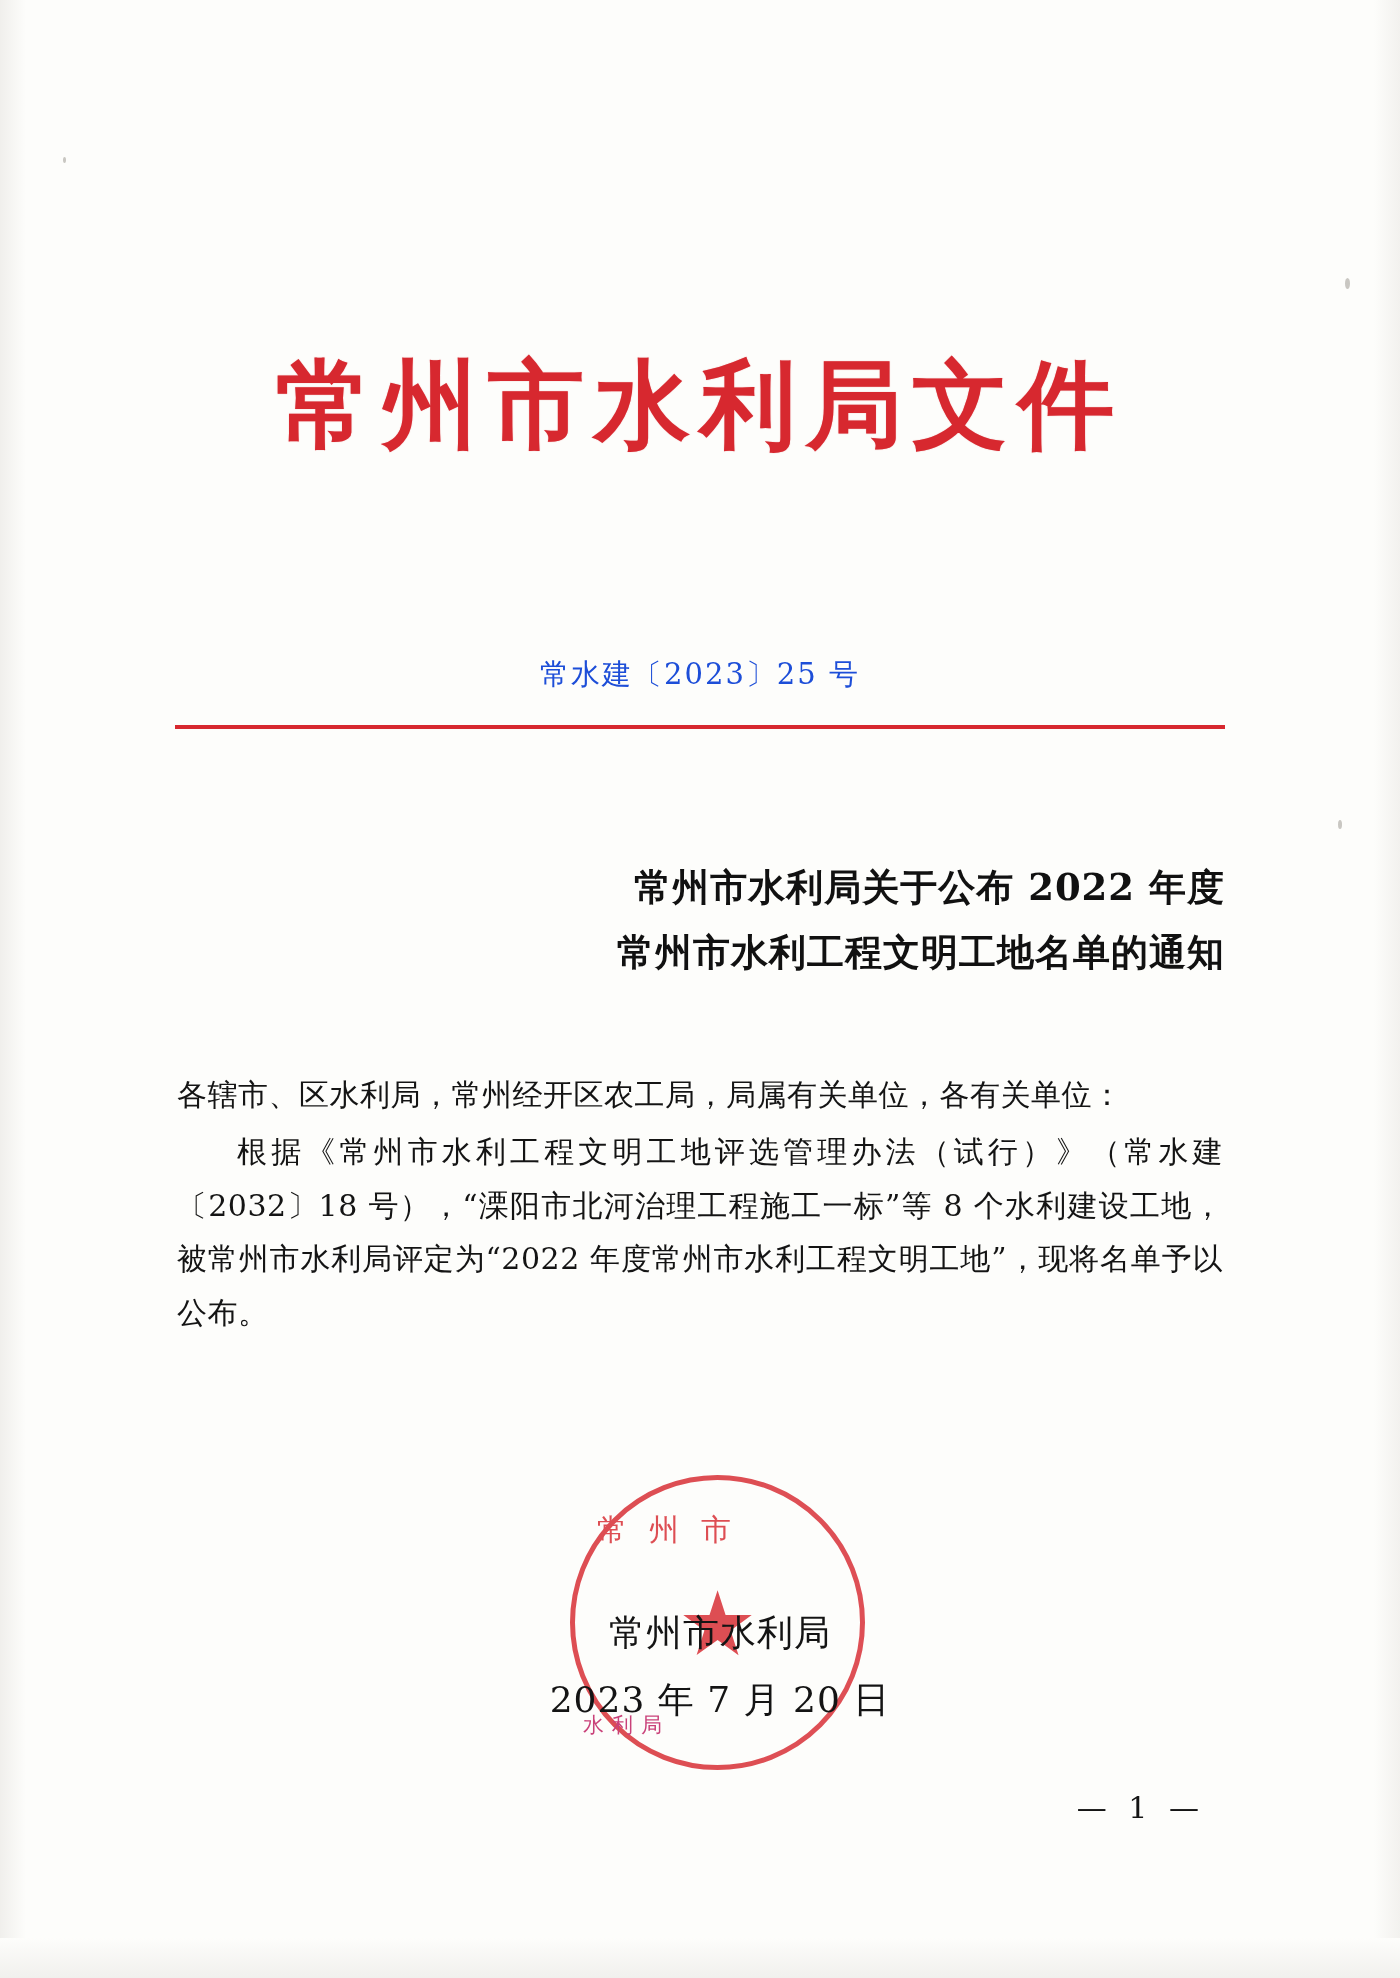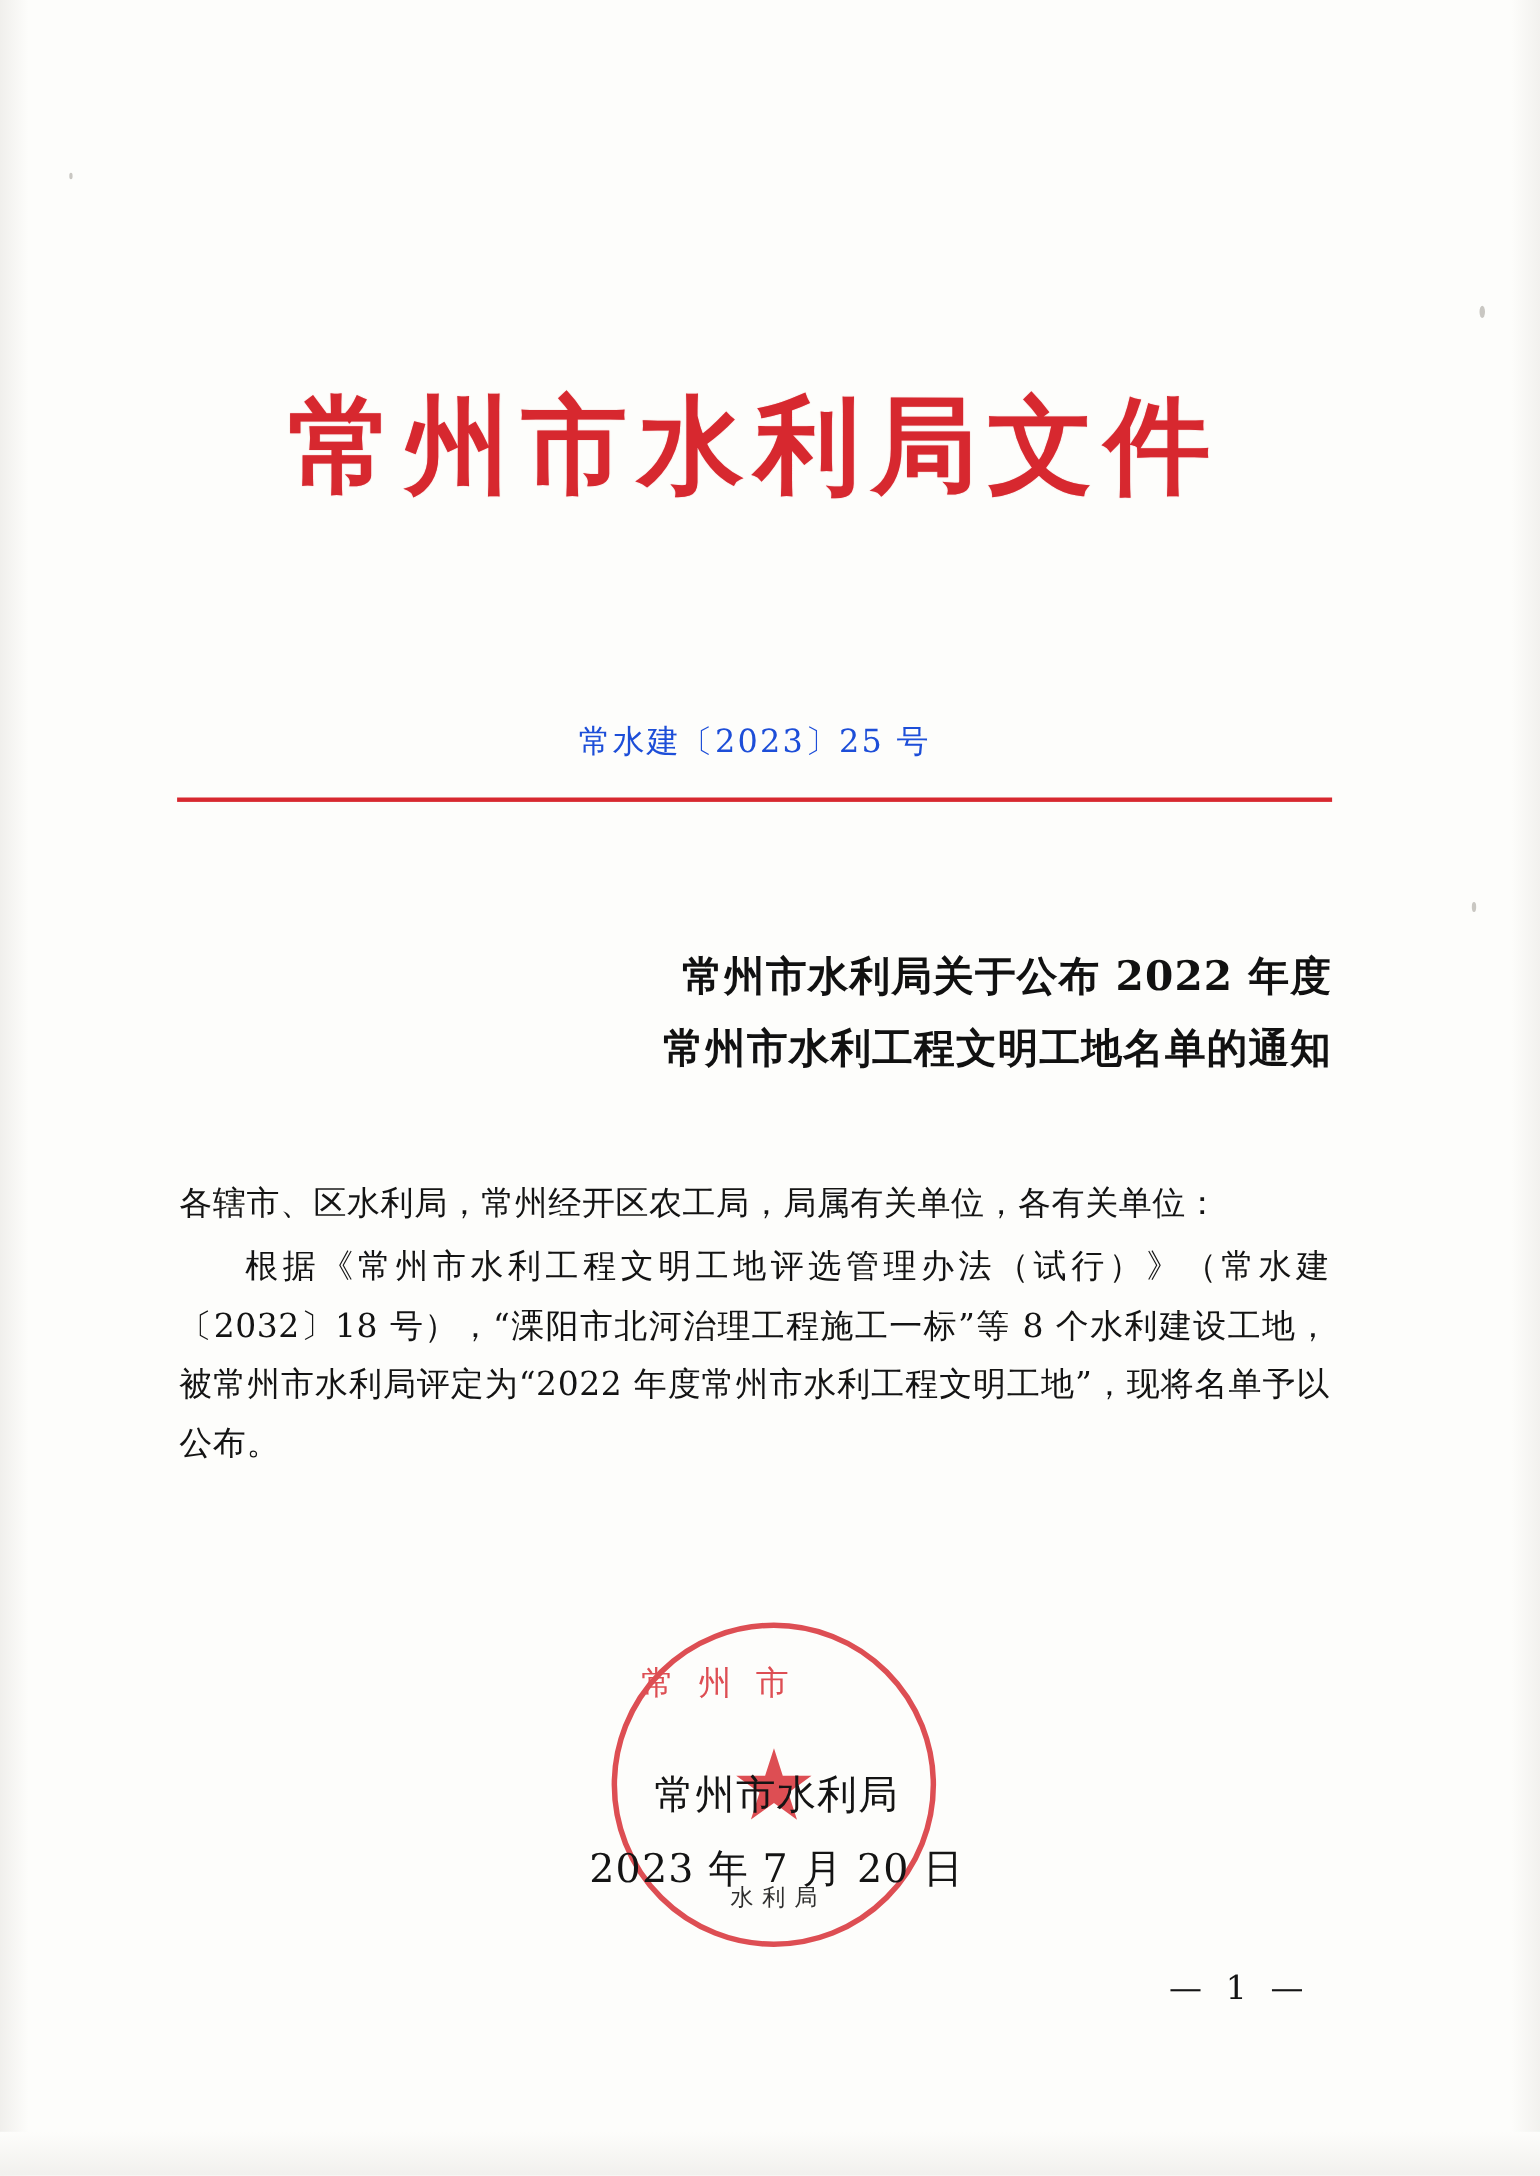--- a/index.html
+++ b/index.html
@@ -37,21 +37,21 @@
   }
   .paper-edge-bottom {
     position: absolute;
     left: 0; right: 0; bottom: 0;
     height: 40px;
     background: linear-gradient(to top, #f1f0ed, #fdfdfb);
   }
 
   .content {
     position: absolute;
-    left: 161px;
+    left: 175px;
     top: 0;
     width: 1050px;
     height: 100%;
   }
 
   
   .masthead {
     position: absolute;
     top: 355px;
     left: 0;
@@ -169,22 +169,21 @@
     font-size: 30px;
     letter-spacing: 22px;
     text-indent: 22px;
     font-family: "DejaVu Serif", "Liberation Serif", serif;
   }
   .seal-bottom-text {
     position: absolute;
     left: 0;
     bottom: 26px;
     width: 100%;
-    text-align: center;
-    color: #000000;
+    color: #be185d;
     font-size: 21px;
     letter-spacing: 8px;
     text-indent: 8px;
   }
 
   
   .page-number {
     position: absolute;
     top: 1790px;
     left: 0;

